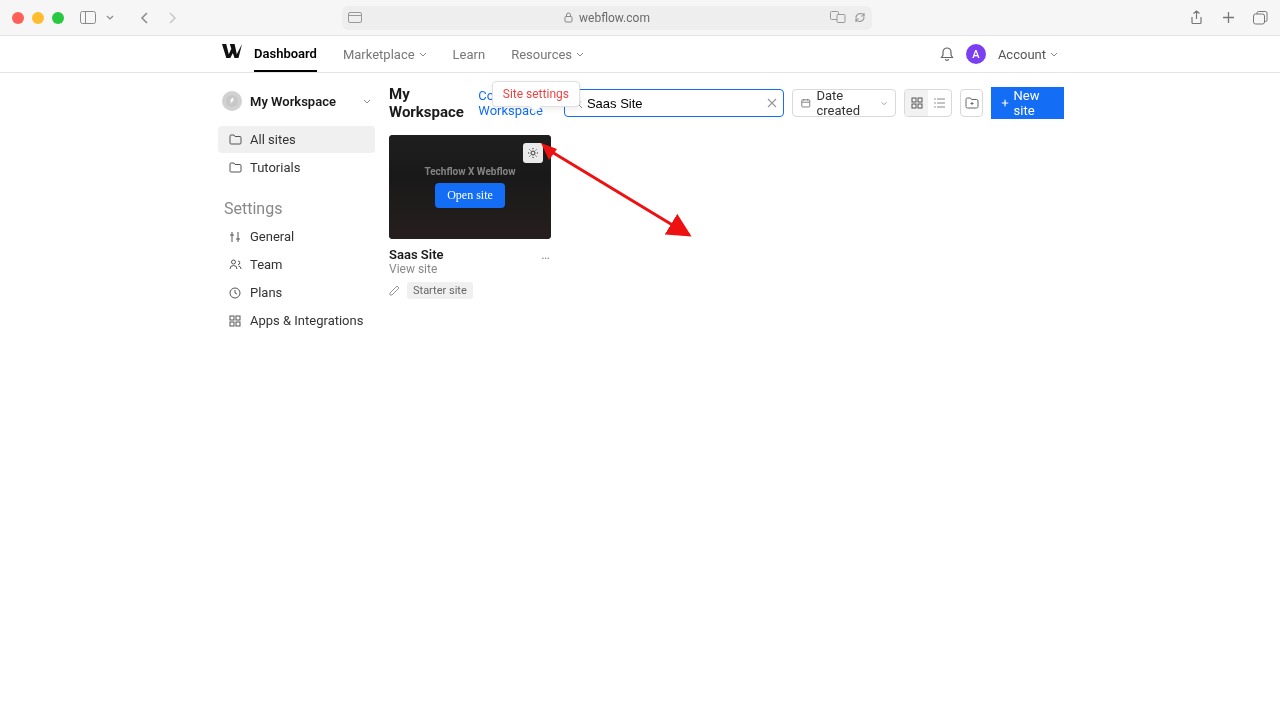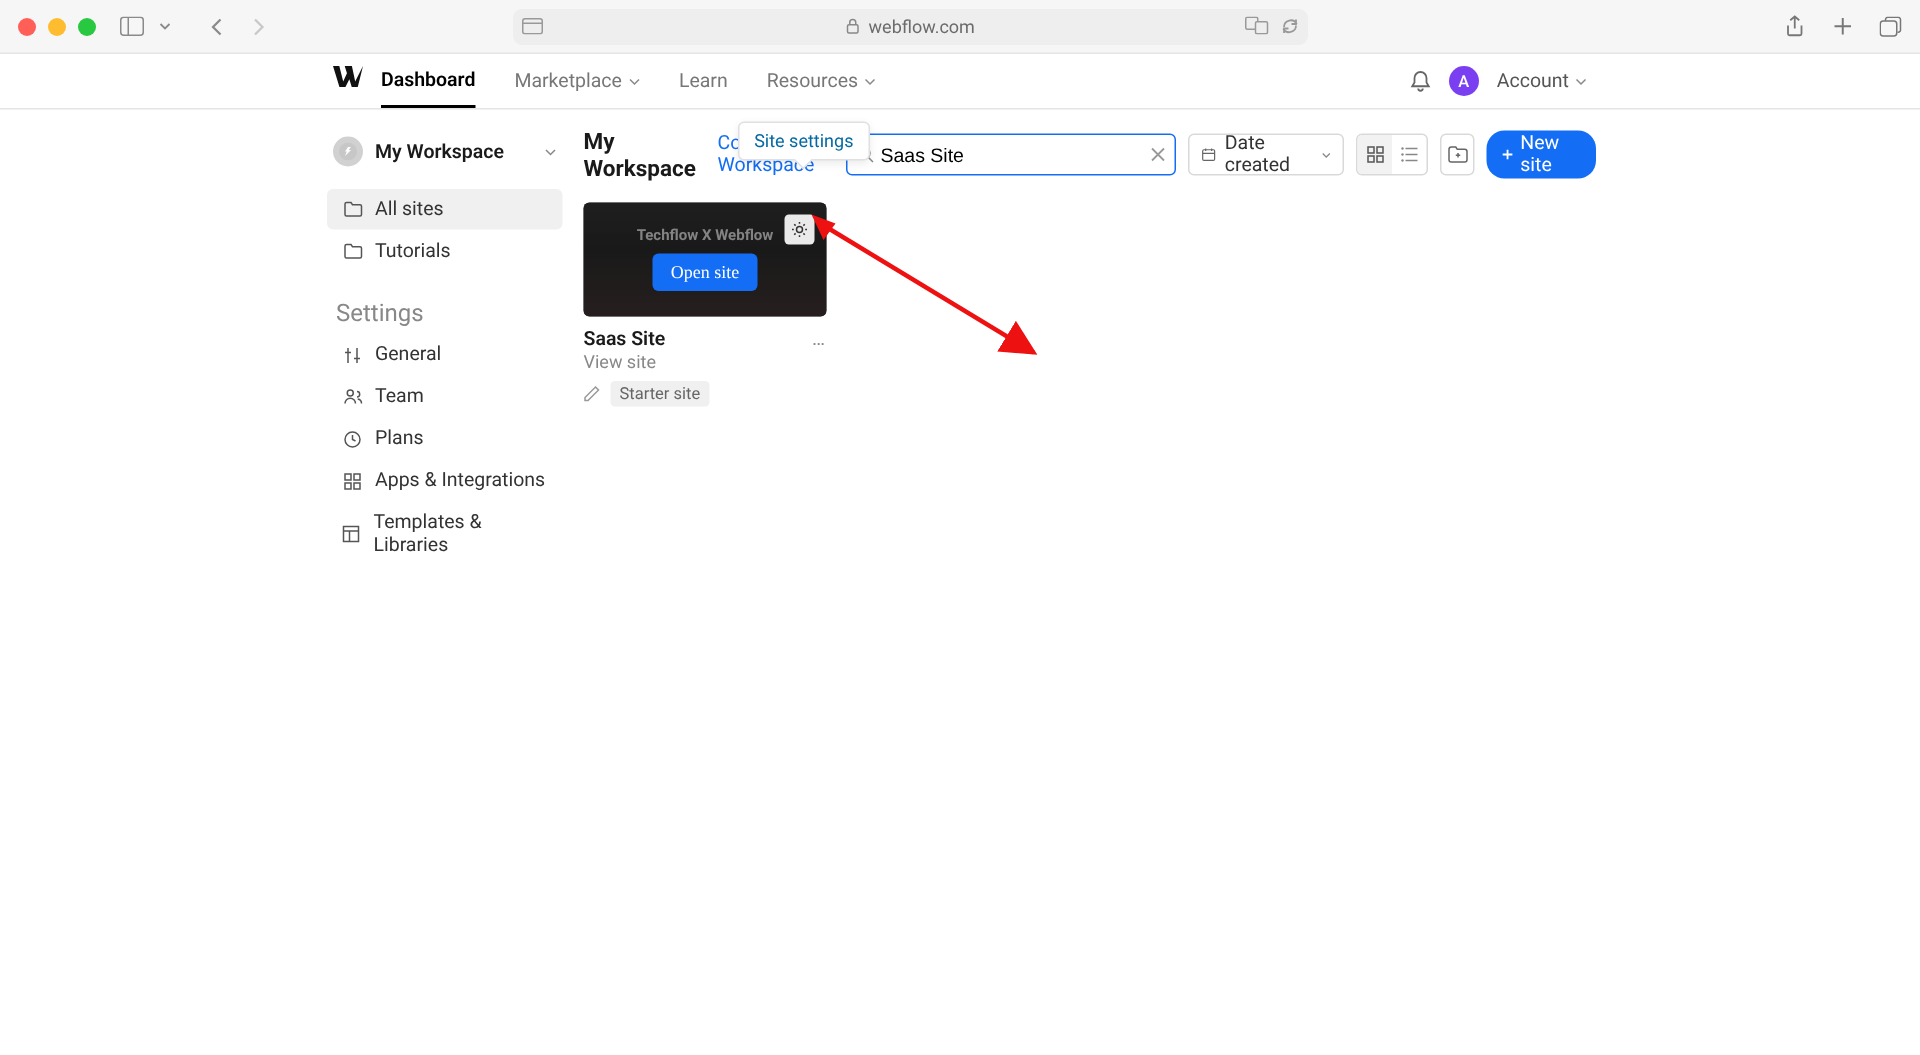--- a/index.html
+++ b/index.html
@@ -48,30 +48,30 @@
   .page-title { font-weight: 700; font-size: 15px; }
   .core-link { color: #146ef5; font-size: 13px; cursor: pointer; }
   .search-field { margin-left: auto; width: 220px; border: 1.5px solid #146ef5; border-radius: 4px; height: 28px; display: flex; align-items: center; padding: 0 6px; gap: 4px; position: relative; }
   .search-field input { border: none; outline: none; flex: 1; font-size: 13px; background: transparent; }
   .search-clear { color: #888; cursor: pointer; font-size: 13px; }
   .filter-btn { border: 1px solid #d9d9d9; border-radius: 4px; height: 28px; display: flex; align-items: center; gap: 6px; padding: 0 8px; cursor: pointer; font-size: 13px; color: #333; background: #fff; }
   .view-toggle { display: flex; border: 1px solid #d9d9d9; border-radius: 4px; overflow: hidden; height: 28px; }
   .view-toggle div { width: 28px; display: flex; align-items: center; justify-content: center; cursor: pointer; }
   .view-toggle div.active { background: #f2f2f2; }
   .folder-btn { border: 1px solid #d9d9d9; border-radius: 4px; width: 28px; height: 28px; display: flex; align-items: center; justify-content: center; cursor: pointer; }
-  .new-site { background: #146ef5; color: #fff; border-radius: 12px; height: 32px; display: flex; align-items: center; gap: 4px; padding: 0 10px; cursor: pointer; font-size: 13px; }
+  .new-site { background: #146ef5; color: #fff; border-radius: 0; height: 32px; display: flex; align-items: center; gap: 4px; padding: 0 10px; cursor: pointer; font-size: 13px; }
 
   
   .tooltip-wrap { position: relative; }
-  .tooltip { position: absolute; top: -7px; right: -24px; background: #fff; border: 1px solid #e0e0e0; border-radius: 4px; padding: 5px 10px; font-size: 12px; color: #0369a1; white-space: nowrap; box-shadow: 0 2px 6px rgba(0,0,0,0.08); z-index: 10; }
+  .tooltip { position: absolute; top: -7px; right: -24px; background: #fff; border: 1px solid #e0e0e0; border-radius: 4px; padding: 5px 10px; font-size: 12px; color: #ef4444; white-space: nowrap; box-shadow: 0 2px 6px rgba(0,0,0,0.08); z-index: 10; }
   .tooltip:after { content: ''; position: absolute; bottom: -5px; left: 38px; width: 8px; height: 8px; background: #fff; border-right: 1px solid #e0e0e0; border-bottom: 1px solid #e0e0e0; transform: rotate(45deg); }
 
   
   .site-card { width: 162px; position: relative; }
-  .thumb { width: 162px; height: 76px; border-radius: 4px; overflow: hidden; position: relative; background: #2a2a2a; }
+  .thumb { width: 162px; height: 104px; border-radius: 4px; overflow: hidden; position: relative; background: #2a2a2a; }
   .thumb-bg { position: absolute; inset: 0; background: linear-gradient(180deg, #3a3a3a 0%, #2f2f2f 40%, #4a3a3a 100%); opacity: 0.9; }
   .thumb-overlay { position: absolute; inset: 0; background: rgba(0,0,0,0.45); display: flex; flex-direction: column; align-items: center; justify-content: center; }
   .thumb-title-fake { color: #c9c9c9; font-weight: 700; font-size: 10px; text-align: center; margin-bottom: 6px; opacity: 0.6; }
   .open-site-btn { background: #146ef5; color: #fff; border-radius: 4px; padding: 5px 12px; font-size: 12px; cursor: pointer; font-family: Liberation Serif, serif; }
   .gear-btn { position: absolute; top: 8px; right: 8px; width: 20px; height: 20px; background: #eaeaea; border-radius: 3px; display: flex; align-items: center; justify-content: center; cursor: pointer; z-index: 2; }
   .card-meta { padding-top: 8px; }
   .card-name { font-weight: 600; font-size: 13px; }
   .card-row { display: flex; justify-content: space-between; align-items: center; }
   .card-sub { color: #888; font-size: 12px; }
   .card-more { color: #888; cursor: pointer; letter-spacing: 1px; }
@@ -279,30 +279,20 @@
       <span class="sb-icon">
         <svg width="12" height="12" viewBox="0 0 12 12">
             <rect x="1" y="1" width="4" height="4" fill="none" stroke="#555"></rect>
             <rect x="7" y="1" width="4" height="4" fill="none" stroke="#555"></rect>
             <rect x="1" y="7" width="4" height="4" fill="none" stroke="#555"></rect>
             <rect x="7" y="7" width="4" height="4" fill="none" stroke="#555"></rect>
           </svg>
       </span>
       <span>Apps &amp; Integrations</span>
     </div>
-    <div class="sidebar-item">
-      <span class="sb-icon">
-        <svg width="12" height="12" viewBox="0 0 12 12">
-            <rect x="1" y="1" width="10" height="10" fill="none" stroke="#555"></rect>
-            <line x1="1" y1="4" x2="11" y2="4" stroke="#555"></line>
-            <line x1="5" y1="4" x2="5" y2="11" stroke="#555"></line>
-          </svg>
-      </span>
-      <span>Templates &amp; Libraries</span>
-    </div>
   </div>
 
   <div class="main">
     <div class="content-header">
       <span class="page-title">My Workspace</span>
       <span class="core-link tooltip-wrap">
         <span>Core Workspace</span>
         <span class="tooltip">Site settings</span>
       </span>
 

